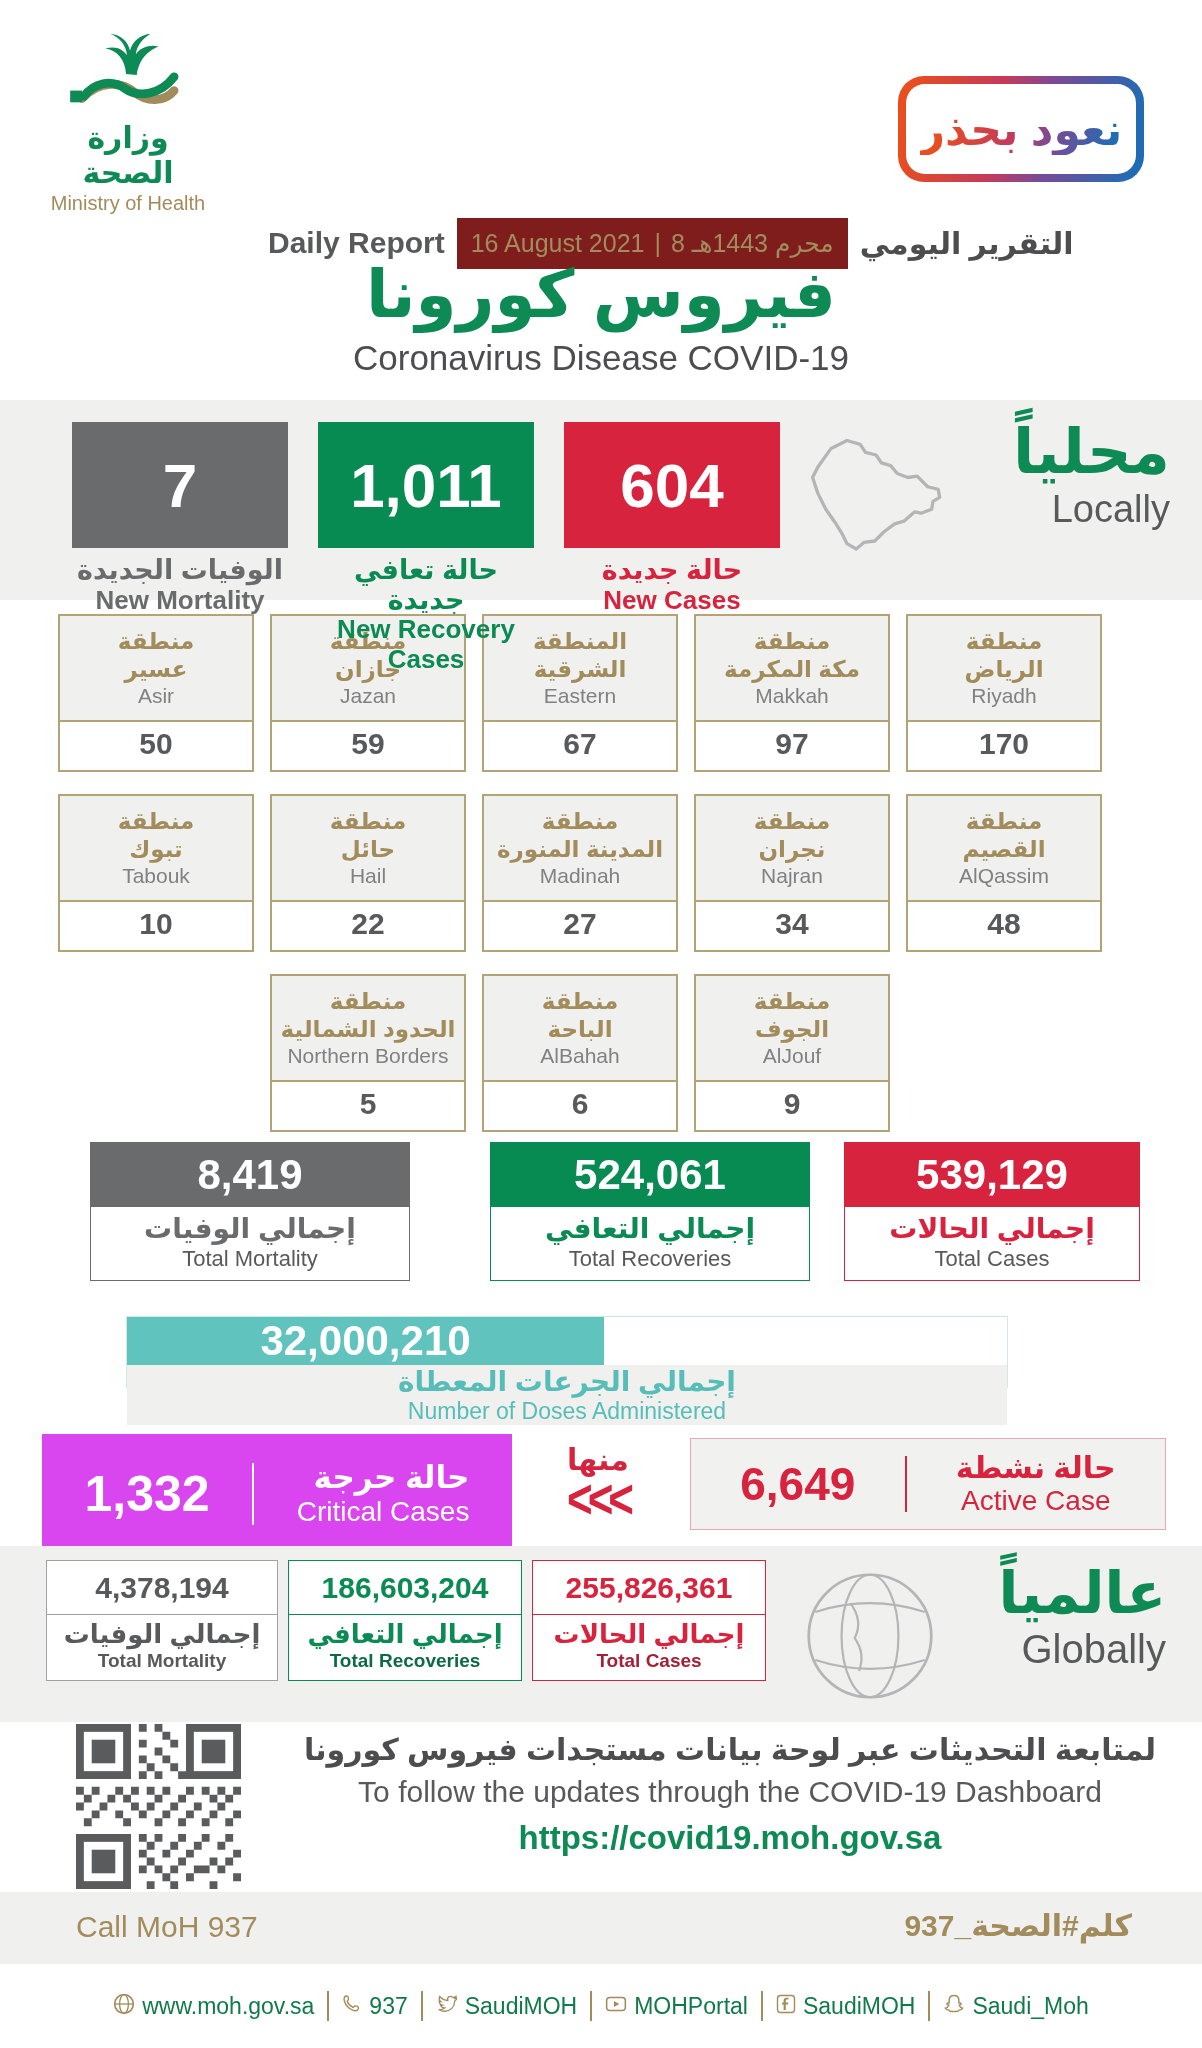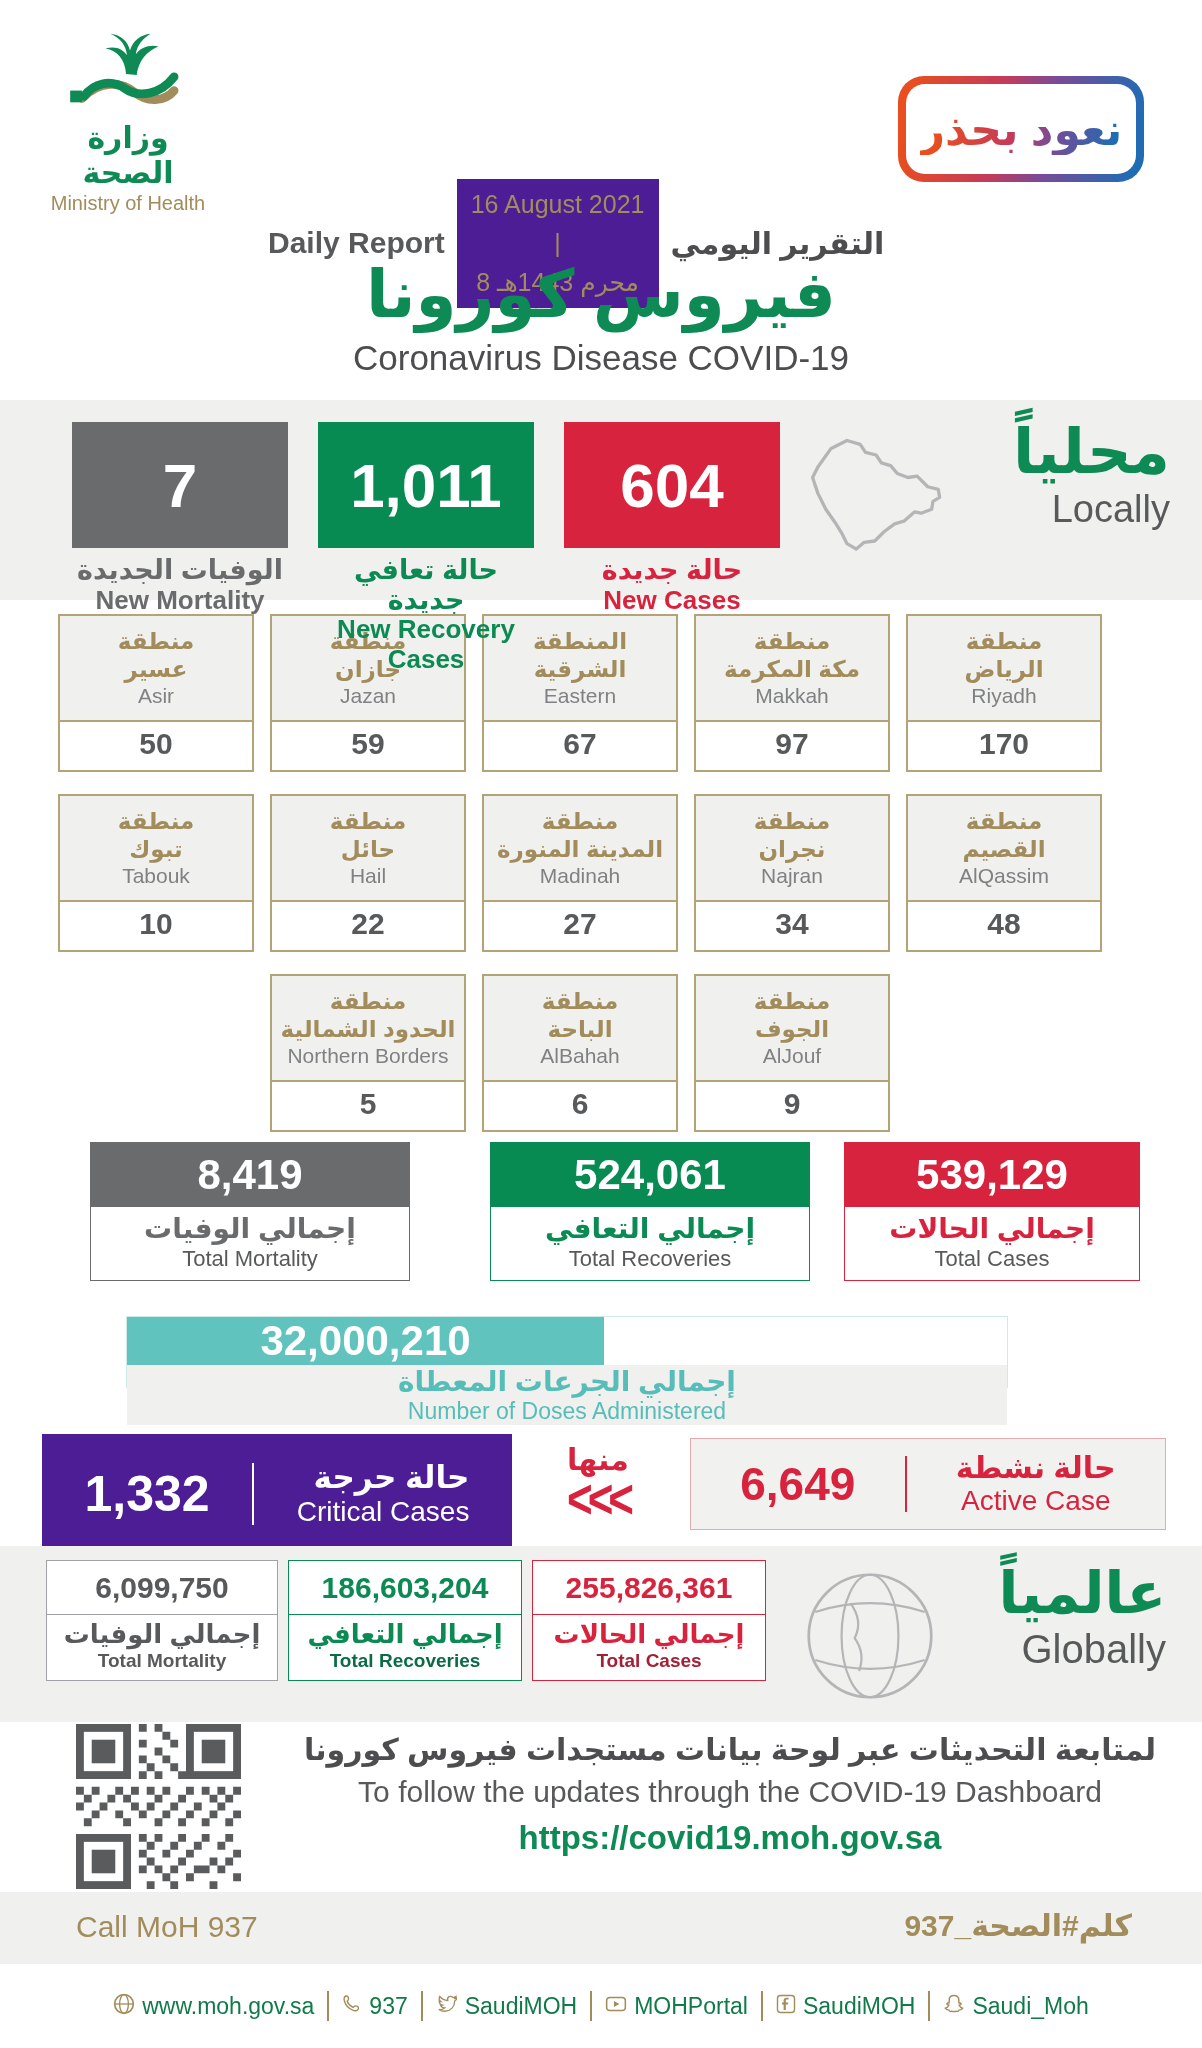--- a/index.html
+++ b/index.html
@@ -13,21 +13,21 @@
   .logo-ar { color:#0e8a54; font-size:30px; font-weight:bold; direction:rtl; margin-top:2px; }
   .logo-en { color:#a28c5c; font-size:20px; margin-top:2px; }
   .badge { position:absolute; right:58px; top:76px; width:246px; height:106px; border-radius:26px; padding:8px;
            background:linear-gradient(100deg,#e84e1f 5%,#c53b59 40%,#7b4a96 60%,#1f6cb4 95%); }
   .badge-inner { width:100%; height:100%; background:#fff; border-radius:19px; display:flex; align-items:center; justify-content:center; }
   .badge-text { font-size:44px; font-weight:bold; direction:rtl;
                 background:linear-gradient(100deg,#e84e1f 10%,#c53b59 45%,#7b4a96 65%,#1f6cb4 95%);
                 -webkit-background-clip:text; background-clip:text; color:transparent;text-align:center; }
   .report-row { position:absolute; left:268px; top:220px; height:46px; display:flex; align-items:center; gap:12px; }
   .dr-en { font-size:30px; font-weight:bold; color:#58595b; white-space:nowrap; }
-  .datebox { background:#4c1d95; padding:11px 14px; display:flex; align-items:center; gap:10px;flex-direction:column; }
+  .datebox { background:#7f1d1d; padding:11px 14px; display:flex; align-items:center; gap:10px; }
   .datebox span { font-size:25px; color:#a28c5c; white-space:nowrap; }
   .date-div { color:#a28c5c; font-size:25px; }
   .dr-ar { font-size:30px; font-weight:bold; color:#4d4d4f; direction:rtl; white-space:nowrap; }
   .title-ar { position:absolute; top:258px; left:0; width:100%; text-align:center; font-size:66px; font-weight:bold; color:#0e8a54; direction:rtl; line-height:1.1; }
   .title-en { position:absolute; top:338px; left:0; width:100%; text-align:center; font-size:35px; color:#4d4d4f; }
 
   
   .locally { height:200px; background:#f0f0ee; position:relative; }
   .lstat { position:absolute; top:22px; width:216px; text-align:center; }
   .lstat .box { height:126px; display:flex; align-items:center; justify-content:center; color:#fff; font-size:62px; font-weight:bold; }
@@ -65,21 +65,21 @@
   
   .doses { height:128px; position:relative; }
   .dbar { position:absolute; left:126px; top:16px; width:882px; height:72px; display:flex; border:1px solid #cfe9e7;flex-direction:column; }
   .dnum { width:477px; background:#61c3bd; color:#fff; font-size:42px; font-weight:bold; display:flex; align-items:center; justify-content:center; }
   .dlabel { flex:1; background:#f0f0ee; display:flex; flex-direction:column; align-items:center; justify-content:center; }
   .dlar { color:#56bdb8; font-size:28px; font-weight:bold; direction:rtl; }
   .dlen { color:#56bdb8; font-size:23px; }
 
   
   .critrow { height:118px; position:relative; }
-  .critbox { position:absolute; left:42px; top:6px; width:470px; height:120px; background:#4c1d95; display:flex; align-items:center; justify-content:space-evenly; }
+  .critbox { position:absolute; left:42px; top:6px; width:470px; height:120px; background:#d946ef; display:flex; align-items:center; justify-content:space-evenly; }
   .critbox .cnum { color:#fff; font-size:50px; font-weight:bold; }
   .vdiv { width:2px; height:62px; background:#fff; }
   .clabels { text-align:right; color:#fff; }
   .clabels .c-ar { font-size:31px; font-weight:bold; direction:rtl; line-height:1.15; }
   .clabels .c-en { font-size:28px; line-height:1.15; }
   .ofwhich { position:absolute; left:538px; top:14px; width:120px; text-align:center; color:#d8233e; }
   .ofwhich .mn { font-size:30px; font-weight:bold; direction:rtl; }
   .ofwhich .ch { font-size:44px; font-weight:bold; letter-spacing:-5px; transform:scaleY(1.25); line-height:1.0; }
   .activebox { position:absolute; left:690px; top:10px; width:476px; height:92px; background:#f1f1ef; border:1px solid #e8aab1; display:flex; align-items:center; justify-content:space-evenly; }
   .activebox .anum { color:#d8233e; font-size:46px; font-weight:bold; }
@@ -353,21 +353,21 @@
       <div class="vdiv"></div>
       <div class="alabels">
         <div class="c-ar" lang="ar">حالة نشطة</div>
         <div class="c-en">Active Case</div>
       </div>
     </div>
   </div>
 
   <div class="globally">
     <div class="gcard mort">
-      <div class="gnum">6,099,750</div>
+      <div class="gnum">4,378,194</div>
       <div class="gbody">
         <div class="gar" lang="ar">إجمالي الوفيات</div>
         <div class="gen">Total Mortality</div>
       </div>
     </div>
     <div class="gcard reco">
       <div class="gnum">186,603,204</div>
       <div class="gbody">
         <div class="gar" lang="ar">إجمالي التعافي</div>
         <div class="gen">Total Recoveries</div>

